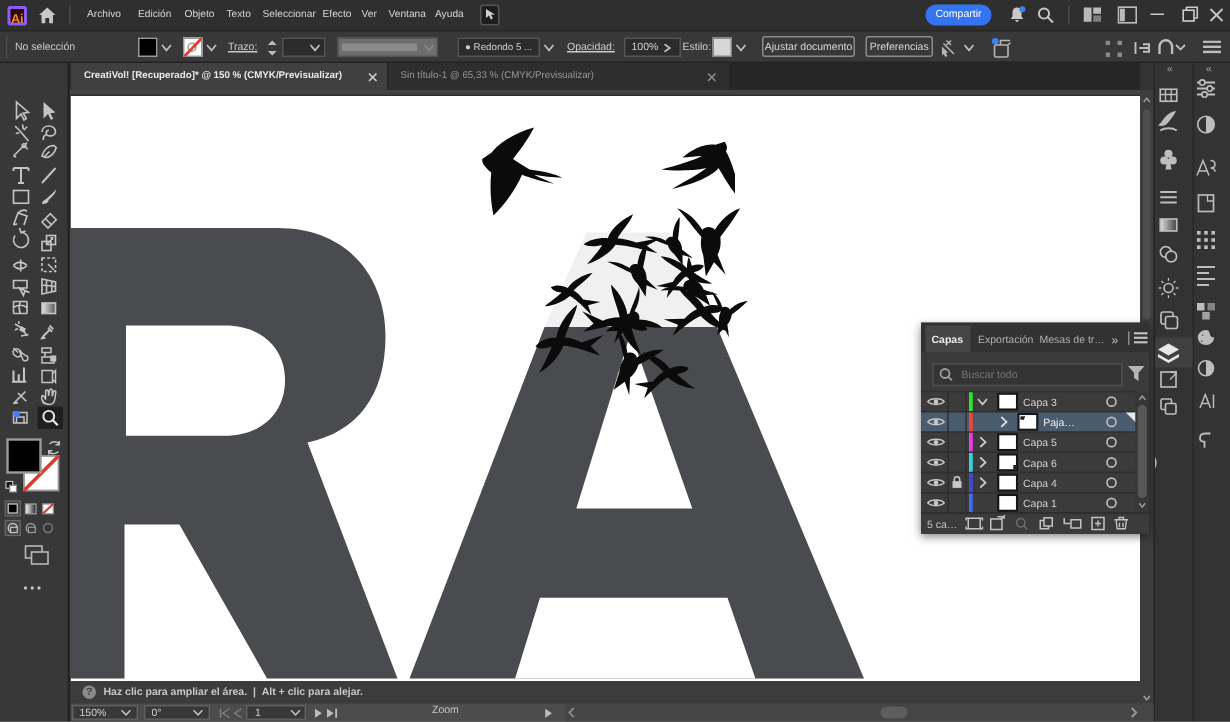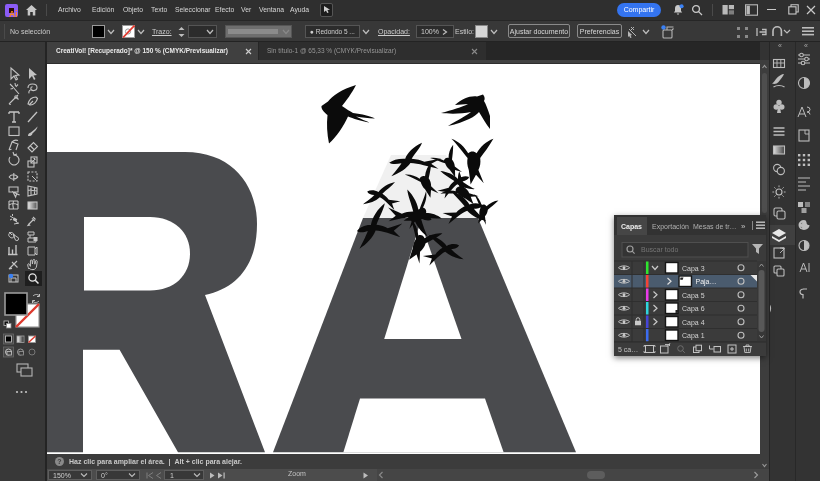--- a/index.html
+++ b/index.html
@@ -31,21 +31,21 @@
   #hintbar { left:47px; top:454px; width:713px; height:15px; background:#3c3c3c; color:#c9c9c9; font-size:7px; line-height:15px; }
   #statusbar { left:47px; top:469px; width:722px; height:12px; background:#4c4c4c; }
   .sdd { position:absolute; background:#383838; border:1px solid #5e5e5e; height:10px; top:1px; color:#cfcfcf; font-size:7px; line-height:9px; }
   
   #layers { left:614px; top:215px; width:152px; height:141px; background:#3b3b3b; box-shadow:0 2px 6px rgba(0,0,0,.5); }
 </style>
 </head>
 <body>
 <div class="abs" id="menubar">
 
-  <div class="abs" style="left:5px;top:4px;width:13px;height:13px;background:#2a0b07;border:4px solid #8b5cf6;border-radius:2px;color:#ff8a1d;font-size:8.5px;font-weight:bold;text-align:center;line-height:12px;">Ai</div>
+  <div class="abs" style="left:5px;top:4px;width:13px;height:13px;background:#2a0b07;border:2px solid #8b5cf6;border-radius:2px;color:#ff8a1d;font-size:8.5px;font-weight:bold;text-align:center;line-height:12px;">Ai</div>
 
   <svg class="abs" style="left:25px;top:4px" width="13" height="13" viewBox="0 0 13 13">
       <path d="M6.5 1 L12 6 L10.3 6 L10.3 11.5 L7.8 11.5 L7.8 8 L5.2 8 L5.2 11.5 L2.7 11.5 L2.7 6 L1 6 Z" fill="#c7c7c7"></path>
     </svg>
   <div class="abs" style="left:46px;top:4px;width:1px;height:12px;background:#4a4a4a;"></div>
   <span class="mi" style="left:58px">Archivo</span>
   <span class="mi" style="left:92px">Edición</span>
   <span class="mi" style="left:123px">Objeto</span>
   <span class="mi" style="left:151px">Texto</span>
   <span class="mi" style="left:175px">Seleccionar</span>

